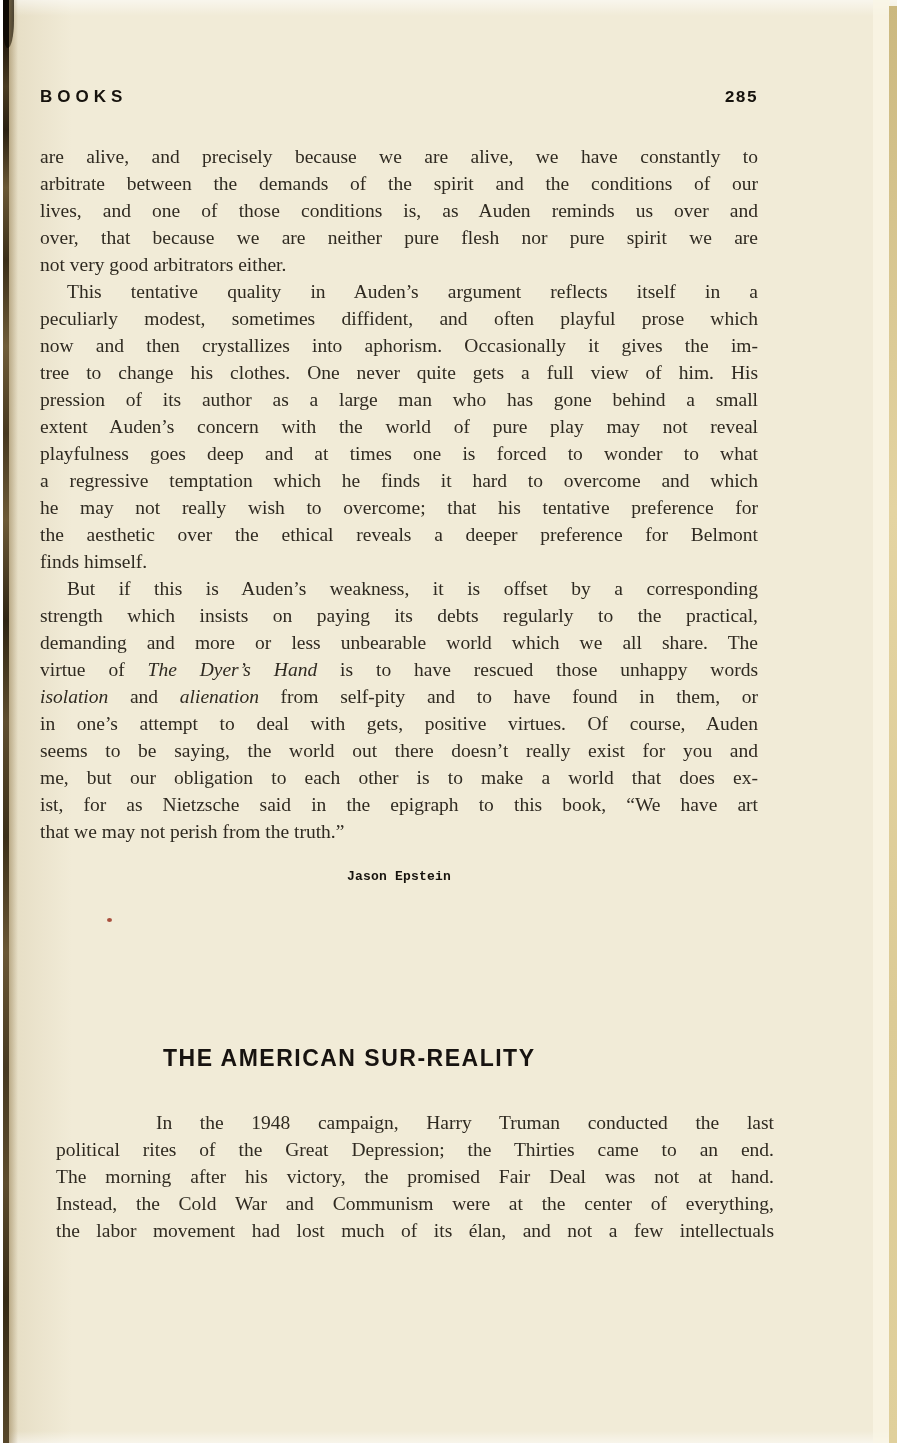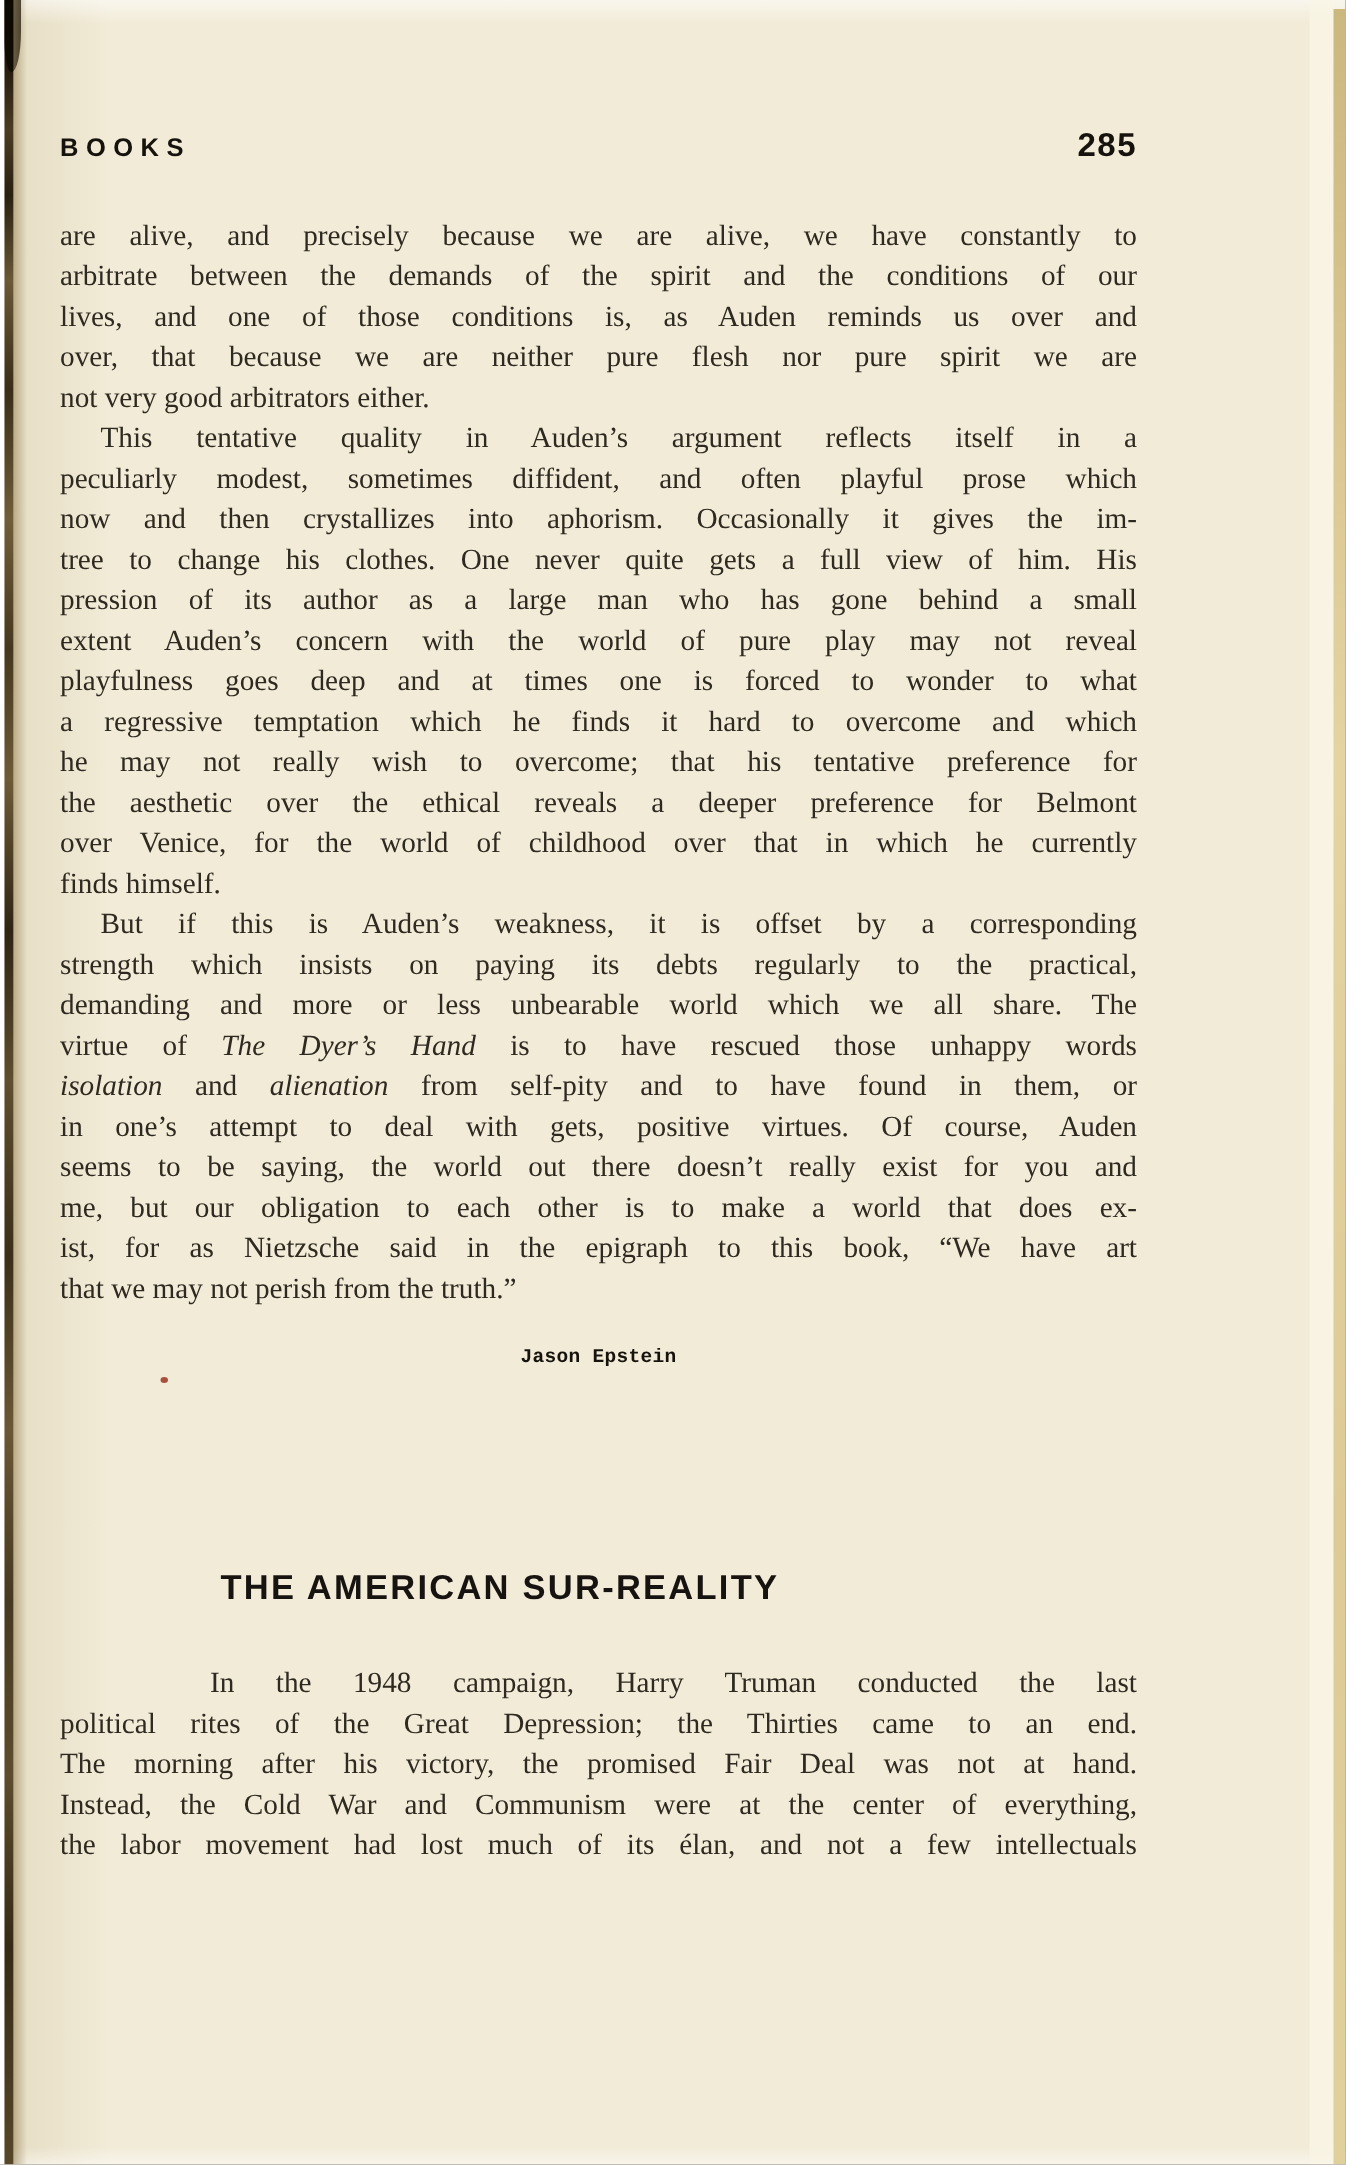--- a/index.html
+++ b/index.html
@@ -28,40 +28,40 @@
   
   .edge-light{position:absolute;right:7px;top:0;width:17px;height:100%;background:rgba(250,246,230,.75);}
   .edge-tan{position:absolute;right:0;top:6px;width:8px;height:1437px;
     background:linear-gradient(180deg,#cbb87f,#e4d4a2 35%,#dccb96 70%,#e0d09c);}
   
   .article1{position:absolute;left:40px;top:86px;width:718px;}
   .page-header{display:flex;justify-content:space-between;align-items:baseline;
     font-family:"Liberation Sans","DejaVu Sans",sans-serif;font-weight:bold;color:#16120d;
     margin-bottom:34px;line-height:22px;gap:11px;}
   .section-label{font-size:17px;letter-spacing:5px;}
-  .page-number{font-size:22px;letter-spacing:1px;}
+  .page-number{font-size:17px;letter-spacing:1px;font-family:Liberation Mono, monospace;}
   
   .para{margin:0;}
   .line{
     font-size:19.5px;line-height:27px;color:#2f2a21;
     text-align:justify;text-align-last:justify;white-space:normal;
   }
   .line.last{text-align-last:left;}
   .line.indent-small{padding-left:27px;}
   .line.indent-large{padding-left:100px;}
   .line em{font-style:italic;}
   
   .byline{margin-top:19px;text-align:center;
     font-family:Liberation Mono, monospace;
     font-weight:bold;font-size:13px;line-height:26px;color:#16120d;letter-spacing:.2px;}
   
   .ink-dot{position:absolute;left:107px;top:918px;width:5px;height:4px;border-radius:50%;
     background:#a94f3d;}
   
-  .article2{position:absolute;left:40px;top:1045px;width:718px;}
+  .article2{position:absolute;left:56px;top:1045px;width:718px;}
   .article-title{
     padding-left:107px;font-family:"Liberation Sans","DejaVu Sans",sans-serif;
     font-weight:bold;font-size:23px;line-height:26px;letter-spacing:1.5px;color:#171310;}
   .book-citation{
     padding-left:107px;margin-top:30px;
     font-family:"Liberation Sans","DejaVu Sans",sans-serif;
     font-size:14.5px;line-height:18px;letter-spacing:.3px;word-spacing:3.5px;color:#39332a;}
   .article2 .body{margin-top:38px;}
 </style>
 </head>
@@ -95,21 +95,20 @@
           <div class="line indent-small">This tentative quality in Auden’s argument reflects itself in a</div>
           <div class="line">peculiarly modest, sometimes diffident, and often playful prose which</div>
           <div class="line">now and then crystallizes into aphorism. Occasionally it gives the im-</div>
           <div class="line">tree to change his clothes. One never quite gets a full view of him. His</div>
           <div class="line">pression of its author as a large man who has gone behind a small</div>
           <div class="line">extent Auden’s concern with the world of pure play may not reveal</div>
           <div class="line">playfulness goes deep and at times one is forced to wonder to what</div>
           <div class="line">a regressive temptation which he finds it hard to overcome and which</div>
           <div class="line">he may not really wish to overcome; that his tentative preference for</div>
           <div class="line">the aesthetic over the ethical reveals a deeper preference for Belmont</div>
-          <div class="line">over Venice, for the world of childhood over that in which he currently</div>
           <div class="line last">finds himself.</div>
         </div>
         <div class="para">
           <div class="line indent-small">But if this is Auden’s weakness, it is offset by a corresponding</div>
           <div class="line">strength which insists on paying its debts regularly to the practical,</div>
           <div class="line">demanding and more or less unbearable world which we all share. The</div>
           <div class="line">virtue of <em>The Dyer’s Hand</em> is to have rescued those unhappy words</div>
           <div class="line"><em>isolation</em> and <em>alienation</em> from self-pity and to have found in them, or</div>
           <div class="line">in one’s attempt to deal with gets, positive virtues. Of course, Auden</div>
           <div class="line">seems to be saying, the world out there doesn’t really exist for you and</div>

